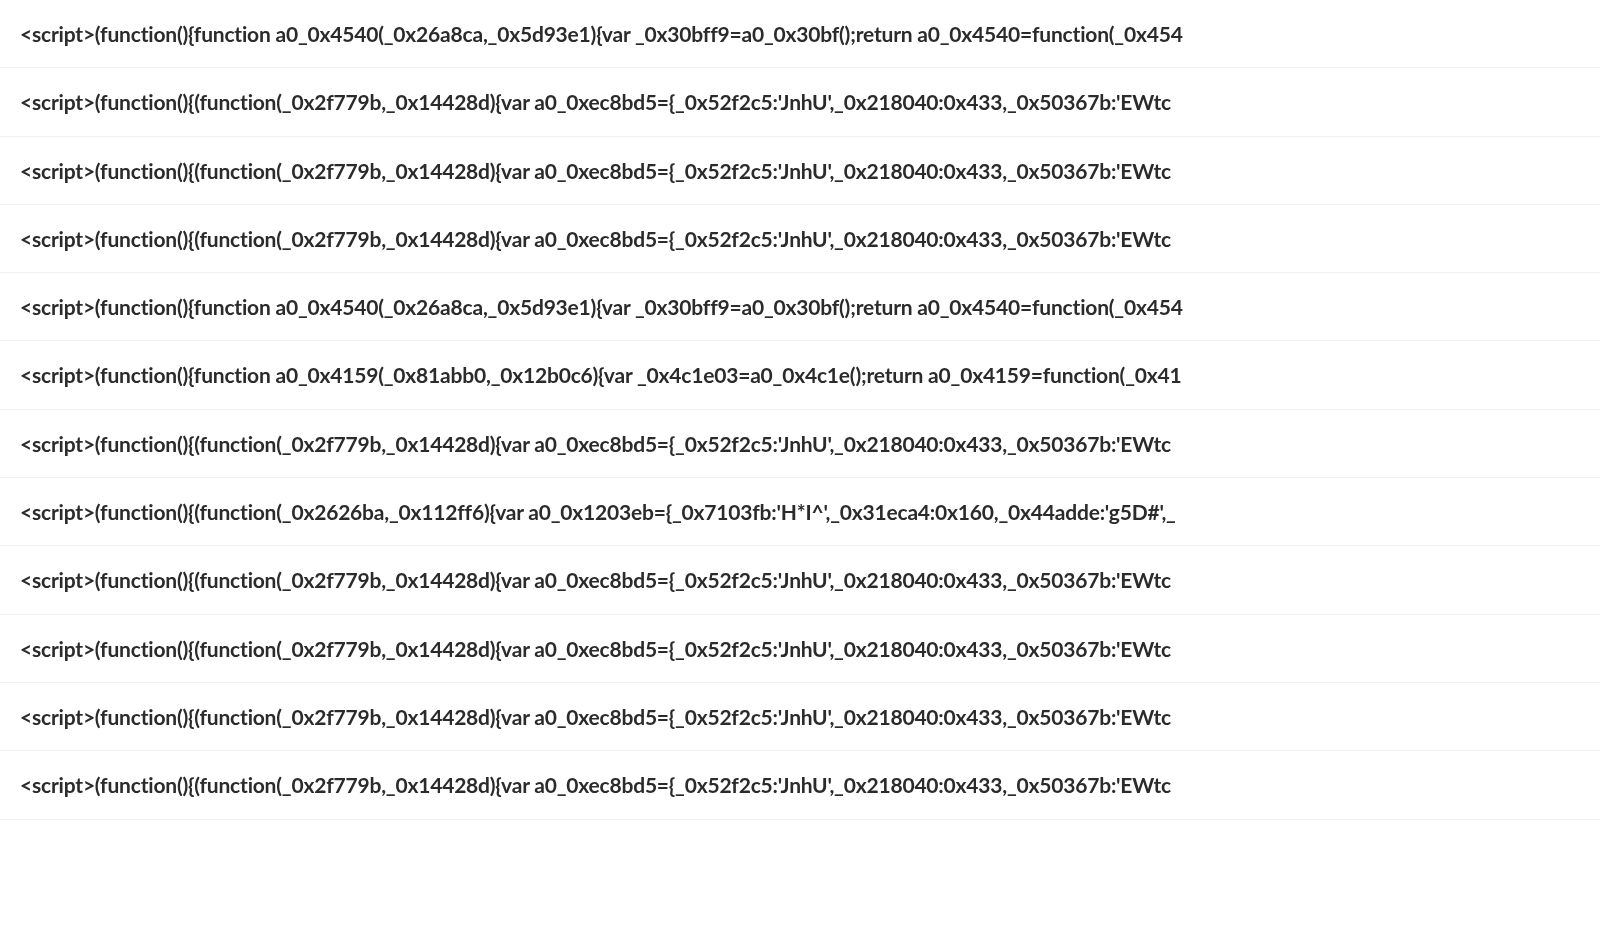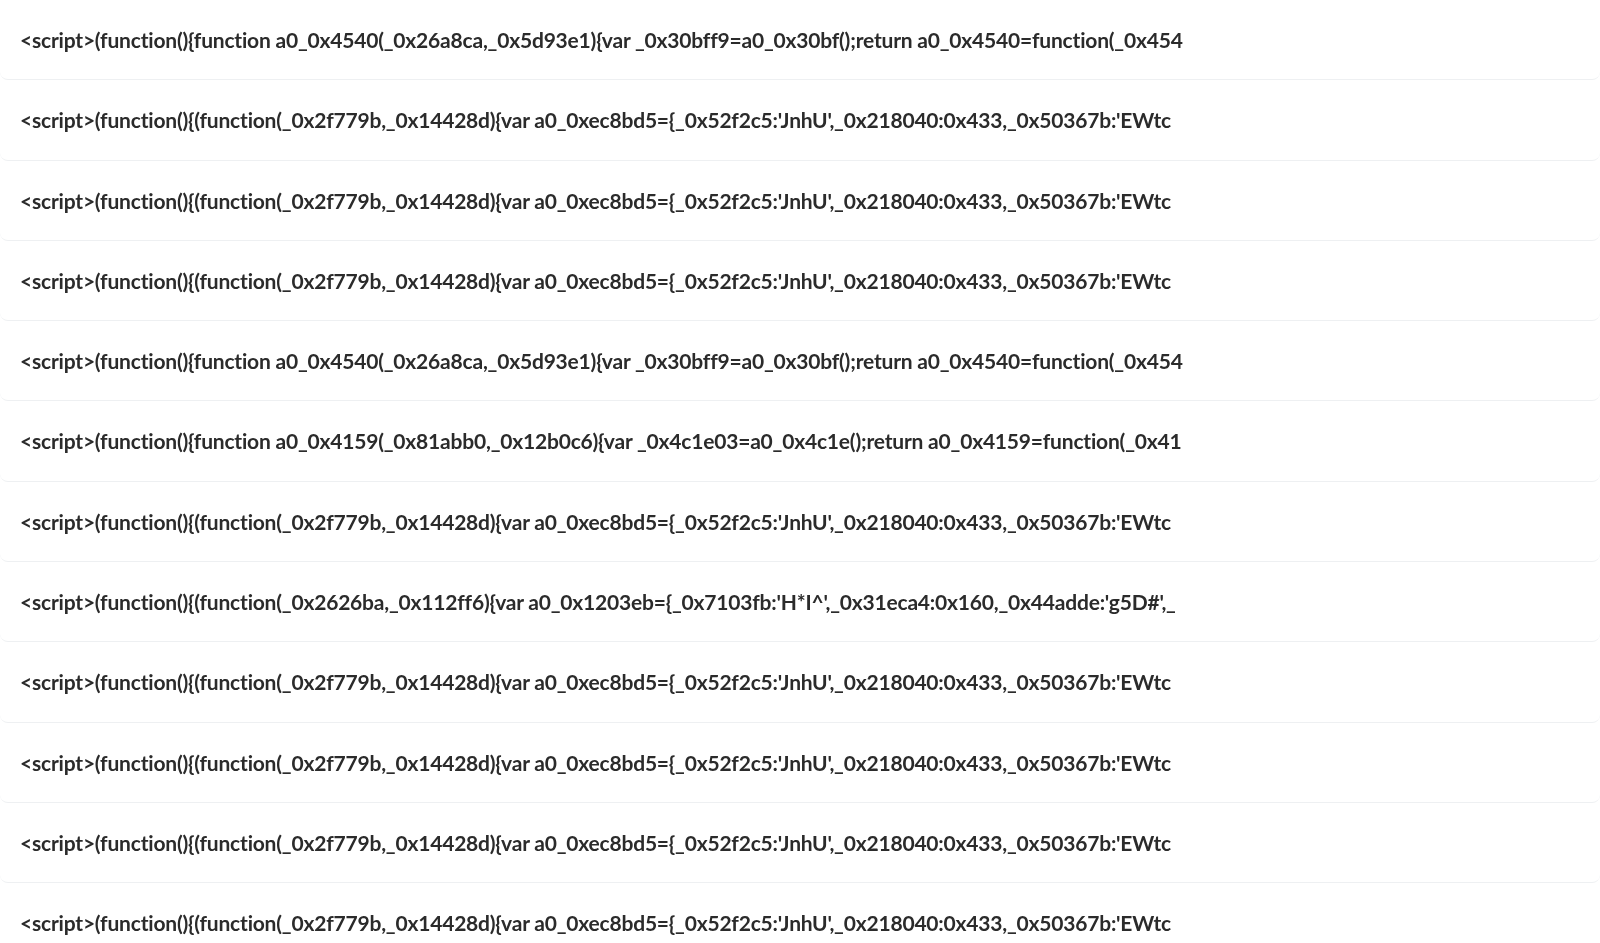--- a/index.html
+++ b/index.html
@@ -7,30 +7,29 @@
       padding: 0;
       box-sizing: border-box;
     }
     body {
       font-family: -apple-system, BlinkMacSystemFont, "Segoe UI", "Lato", sans-serif;
       background: #fff;
       width: 1600px;
       overflow-x: hidden;
     }
     .row {
-      padding: 26px 20px;
+      padding: 20px 20px;
       border-bottom: 1px solid #eef0f2;
       font-size: 21px;
       font-weight: 700;
       color: #2b2b2b;
       white-space: nowrap;
       overflow: hidden;
       letter-spacing: -0.2px;
       line-height: 1.3;
-      border-radius: 8px;
     }
   </style>
 </head>
 <body>
 
 <div>
   <div class="row">&lt;script&gt;(function(){function a0_0x4540(_0x26a8ca,_0x5d93e1){var _0x30bff9=a0_0x30bf();return a0_0x4540=function(_0x454</div>
   <div class="row">&lt;script&gt;(function(){(function(_0x2f779b,_0x14428d){var a0_0xec8bd5={_0x52f2c5:'JnhU',_0x218040:0x433,_0x50367b:'EWtc</div>
   <div class="row">&lt;script&gt;(function(){(function(_0x2f779b,_0x14428d){var a0_0xec8bd5={_0x52f2c5:'JnhU',_0x218040:0x433,_0x50367b:'EWtc</div>
   <div class="row">&lt;script&gt;(function(){(function(_0x2f779b,_0x14428d){var a0_0xec8bd5={_0x52f2c5:'JnhU',_0x218040:0x433,_0x50367b:'EWtc</div>

